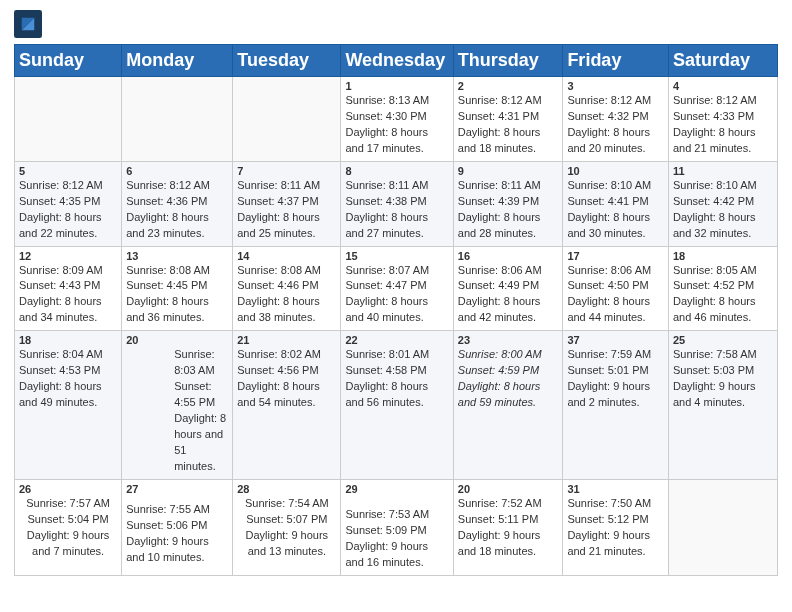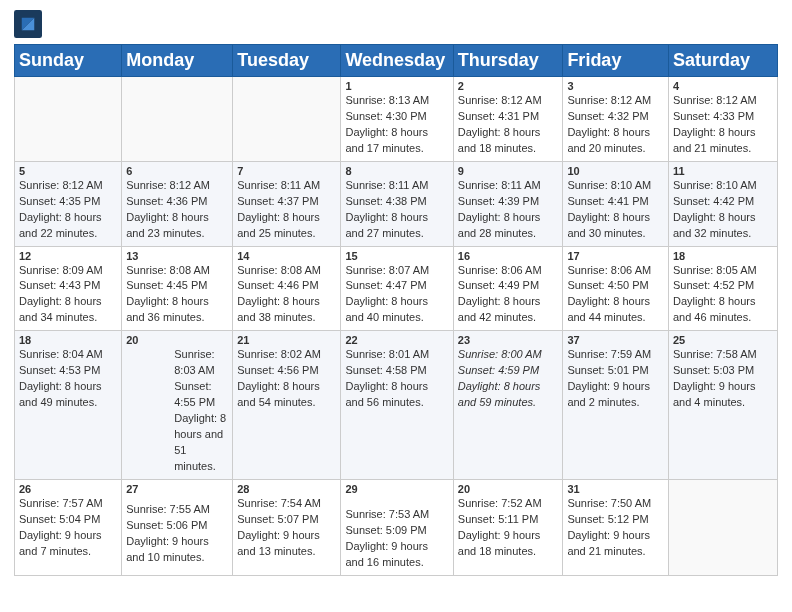--- a/index.html
+++ b/index.html
@@ -287,33 +287,33 @@
           <td>
             <span class="day-number">25</span>
             <div class="day-info" style="white-space: pre-line;">Sunrise: 7:58 AM
 Sunset: 5:03 PM
 Daylight: 9 hours and 4 minutes.</div>
           </td>
         </tr>
         <tr>
           <td>
             <span class="day-number">26</span>
-            <div class="day-info" style="white-space: pre-line;">Sunrise: 7:57 AM
+            <div class="day-info" style="white-space: pre-line; text-align: center;">Sunrise: 7:57 AM
 Sunset: 5:04 PM
 Daylight: 9 hours and 7 minutes.</div>
           </td>
           <td>
             <span class="day-number">27</span>
             <div class="day-info" style="white-space: pre-line; margin-top: 7px;">Sunrise: 7:55 AM
 Sunset: 5:06 PM
 Daylight: 9 hours and 10 minutes.</div>
           </td>
           <td>
             <span class="day-number">28</span>
-            <div class="day-info" style="white-space: pre-line;">Sunrise: 7:54 AM
+            <div class="day-info" style="white-space: pre-line; text-align: center;">Sunrise: 7:54 AM
 Sunset: 5:07 PM
 Daylight: 9 hours and 13 minutes.</div>
           </td>
           <td>
             <span class="day-number">29</span>
             <div class="day-info" style="white-space: pre-line; margin-top: 12px;">Sunrise: 7:53 AM
 Sunset: 5:09 PM
 Daylight: 9 hours and 16 minutes.</div>
           </td>
           <td>

